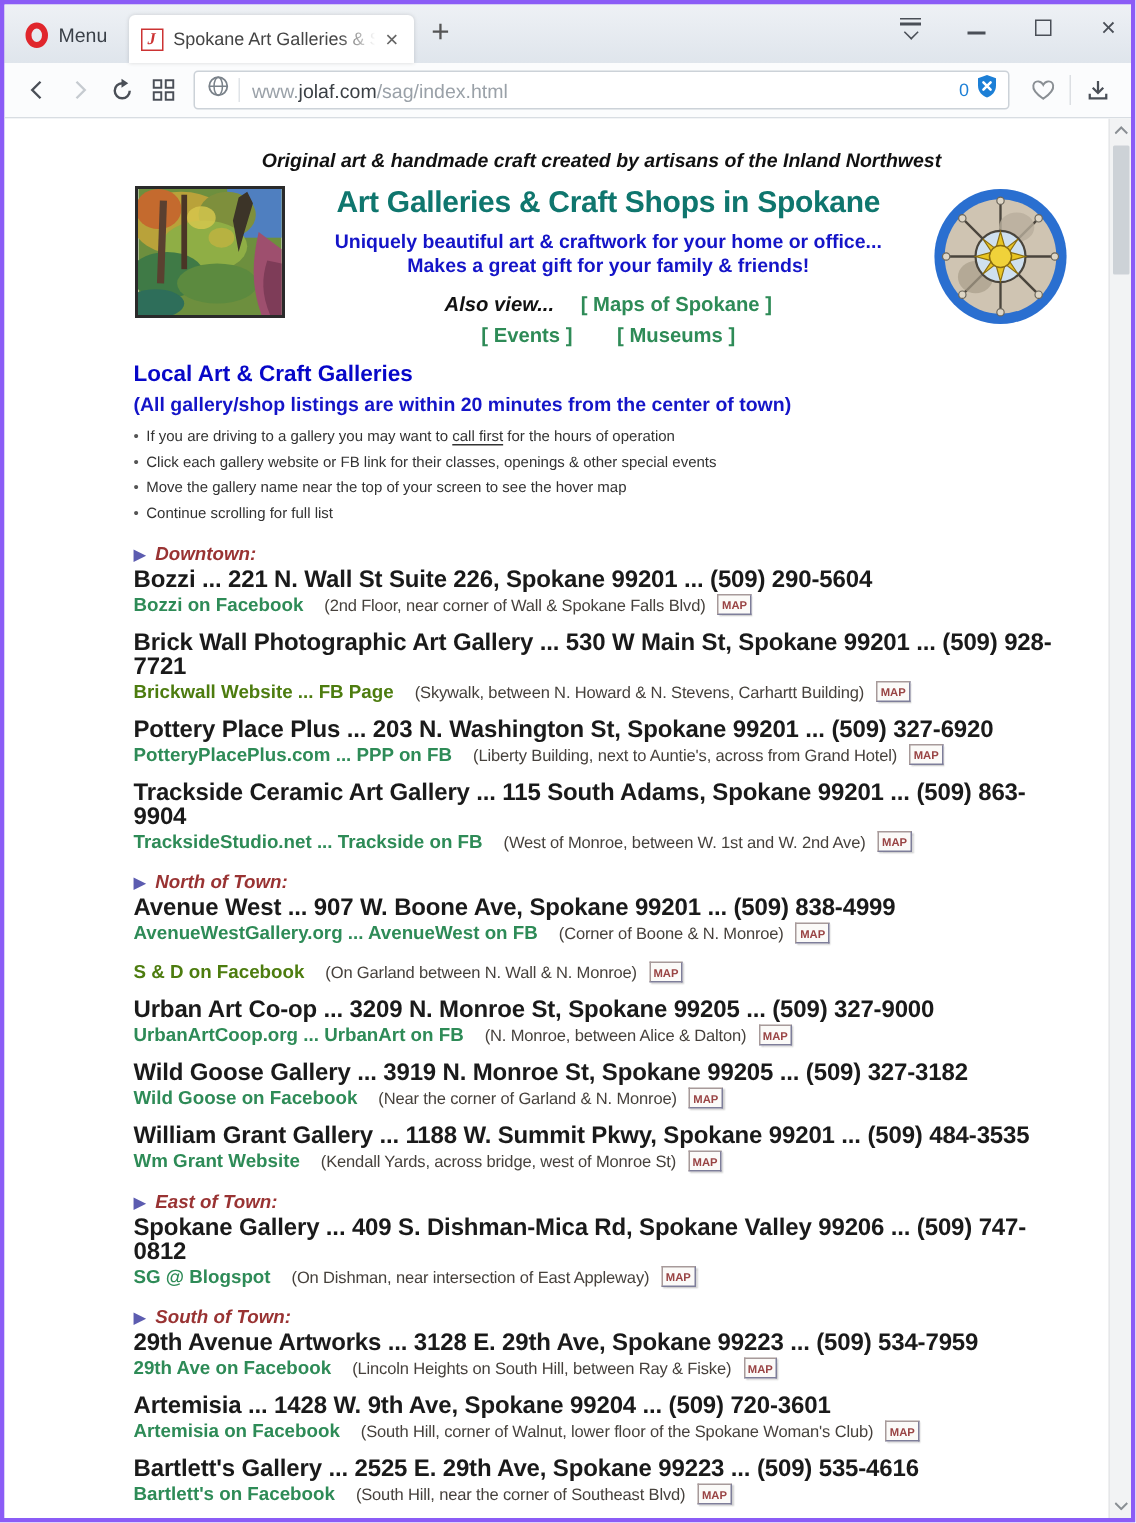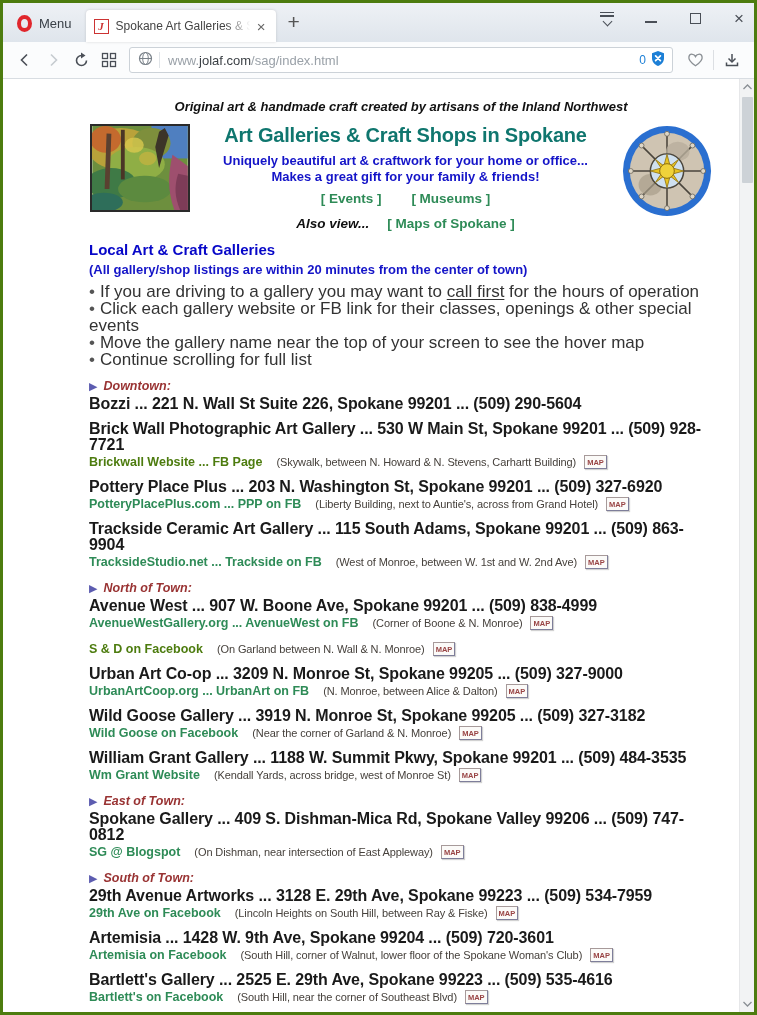--- a/index.html
+++ b/index.html
@@ -1,18 +1,18 @@
 <!DOCTYPE html>
 <html><head>
 <meta charset="utf-8">
 <style>
   * { margin:0; padding:0; box-sizing:border-box; }
   html,body { width:757px; height:1015px; overflow:hidden; background:#fff;
               font-family:"Liberation Sans", sans-serif; }
-  .window { width:757px; height:1015px; border:3px solid #4d7c0f; background:#e4e9ef;
+  .window { width:757px; height:1015px; border:3px solid #8b5cf6; background:#e4e9ef;
             display:flex; flex-direction:column; }
 
   
   .titlebar { height:39px; background:linear-gradient(#eef1f5,#dfe5ec); display:flex; align-items:flex-end; position:relative; flex:0 0 auto; }
   .menu-btn { display:flex; align-items:center; gap:7px; padding:0 14px 10px 14px; cursor:pointer; }
   .opera-o { width:15px; height:17px; border:4px solid #e0262c; border-radius:50%; }
   .menu-label { font-size:13px; color:#3a4048; }
   .tab { width:190px; height:32px; background:#fff; border-radius:4px 4px 0 0; display:flex; align-items:center; padding:0 6px 0 8px; position:relative; box-shadow:0 0 3px rgba(0,0,0,.15); }
   .favicon { width:15px; height:15px; border:1px solid #cc3333; background:#fff; color:#cc3333;
              font:italic bold 11px "Liberation Serif", serif; text-align:center; line-height:13px; flex:0 0 auto; }
@@ -58,21 +58,21 @@
   .page-sub { font-size:13px; font-weight:bold; color:#1414c8; line-height:16px; }
   .alsoview-row { margin-top:10px; font-size:13.5px; font-weight:bold; }
   .alsoview { font-style:italic; color:#111; margin-right:14px; }
   .hlink { color:#2e8b57; text-decoration:none; cursor:pointer; }
   .hlink + .hlink { margin-left:26px; }
   .stained { width:92px; height:94px; flex:0 0 auto; }
 
   .sec-heading { font-size:15px; font-weight:bold; color:#0707c8; margin:10px 0 4px 0; }
   .sec-subheading { font-size:13px; font-weight:bold; color:#1414c8; margin-bottom:6px; }
   .bullets { margin-bottom:10px; }
-  .bullet { font-size:17px; color:#333; line-height:17px; }
+  .bullet { font-size:10px; color:#333; line-height:17px; }
   .bullet .dot { color:#555; margin-right:5px; }
   .bullet u { text-underline-offset:2px; }
 
   .group-label { display:flex; align-items:center; margin:11px 0 3px 0; }
   .arrow-icon { color:#5c5cb0; font-size:11px; margin-right:6px; }
   .group-name { font:italic bold 12.5px "Liberation Sans", sans-serif; color:#993333; }
   .entry { margin-bottom:9px; }
   .entry-name { font-size:16px; font-weight:bold; color:#1a1a1a; line-height:16px; letter-spacing:-0.1px; }
   .entry-links { line-height:16px; }
   .glink { font-size:12.5px; font-weight:bold; text-decoration:none; cursor:pointer; }
@@ -207,27 +207,27 @@
             <rect x="30" y="4" width="4" height="52" fill="#4a3526"></rect>
             <path d="M70 6 L 76 2 L 80 10 L 74 30 L 70 44 L 66 22 Z" fill="#3c3428"></path>
             <ellipse cx="44" cy="20" rx="10" ry="8" fill="#d8c84e" opacity="0.8"></ellipse>
             <ellipse cx="58" cy="34" rx="9" ry="7" fill="#c8b440" opacity="0.7"></ellipse>
           </svg>
 
           <div class="header-center">
             <div class="page-title">Art Galleries &amp; Craft Shops in Spokane</div>
             <div class="page-sub">Uniquely beautiful art &amp; craftwork for your home or office...</div>
             <div class="page-sub">Makes a great gift for your family &amp; friends!</div>
+            <div class="alsoview-row">
+              <span class="alsoview">Also view...</span>
+              <span class="hlink">[ Maps of Spokane ]</span>
+            </div>
             <div class="alsoview-row" style="margin-top:6px;">
               <span class="hlink">[ Events ]</span>
               <span class="hlink">[ Museums ]</span>
-            </div>
-            <div class="alsoview-row">
-              <span class="alsoview">Also view...</span>
-              <span class="hlink">[ Maps of Spokane ]</span>
             </div>
           </div>
 
           <svg class="stained" viewBox="0 0 94 96">
             <ellipse cx="47" cy="48" rx="45" ry="46" fill="#2a6fd0"></ellipse>
             <ellipse cx="47" cy="48" rx="38" ry="39" fill="#cfc4b2"></ellipse>
             <g stroke="#4a453c" stroke-width="1.6">
               <line x1="47" y1="9" x2="47" y2="87"></line>
               <line x1="9" y1="48" x2="85" y2="48"></line>
               <line x1="20" y1="21" x2="74" y2="75"></line>
@@ -269,20 +269,21 @@
             <div class="bullet"><span class="dot">•</span>Continue scrolling for full list</div>
           </div>
 
         <div id="galleries">
             <div class="group-label">
               <span class="arrow-icon">▶</span>
               <span class="group-name">Downtown:</span>
             </div>
             <div class="entry">
               <div class="entry-name">Bozzi ... 221 N. Wall St Suite 226, Spokane 99201 ... (509) 290-5604</div>
+              <div class="entry-links"><span class="glink green">Bozzi on Facebook</span><span class="entry-note">(2nd Floor, near corner of Wall &amp; Spokane Falls Blvd)</span><span class="map-badge">MAP</span></div>
             </div>
             <div class="entry">
               <div class="entry-name">Brick Wall Photographic Art Gallery ... 530 W Main St, Spokane 99201 ... (509) 928-7721</div>
               <div class="entry-links"><span class="glink red">Brickwall Website</span><span class="lsep red"> ... </span><span class="glink red">FB Page</span><span class="entry-note">(Skywalk, between N. Howard &amp; N. Stevens, Carhartt Building)</span><span class="map-badge">MAP</span></div>
             </div>
             <div class="entry">
               <div class="entry-name">Pottery Place Plus ... 203 N. Washington St, Spokane 99201 ... (509) 327-6920</div>
               <div class="entry-links"><span class="glink green">PotteryPlacePlus.com</span><span class="lsep green"> ... </span><span class="glink green">PPP on FB</span><span class="entry-note">(Liberty Building, next to Auntie's, across from Grand Hotel)</span><span class="map-badge">MAP</span></div>
             </div>
             <div class="entry">

